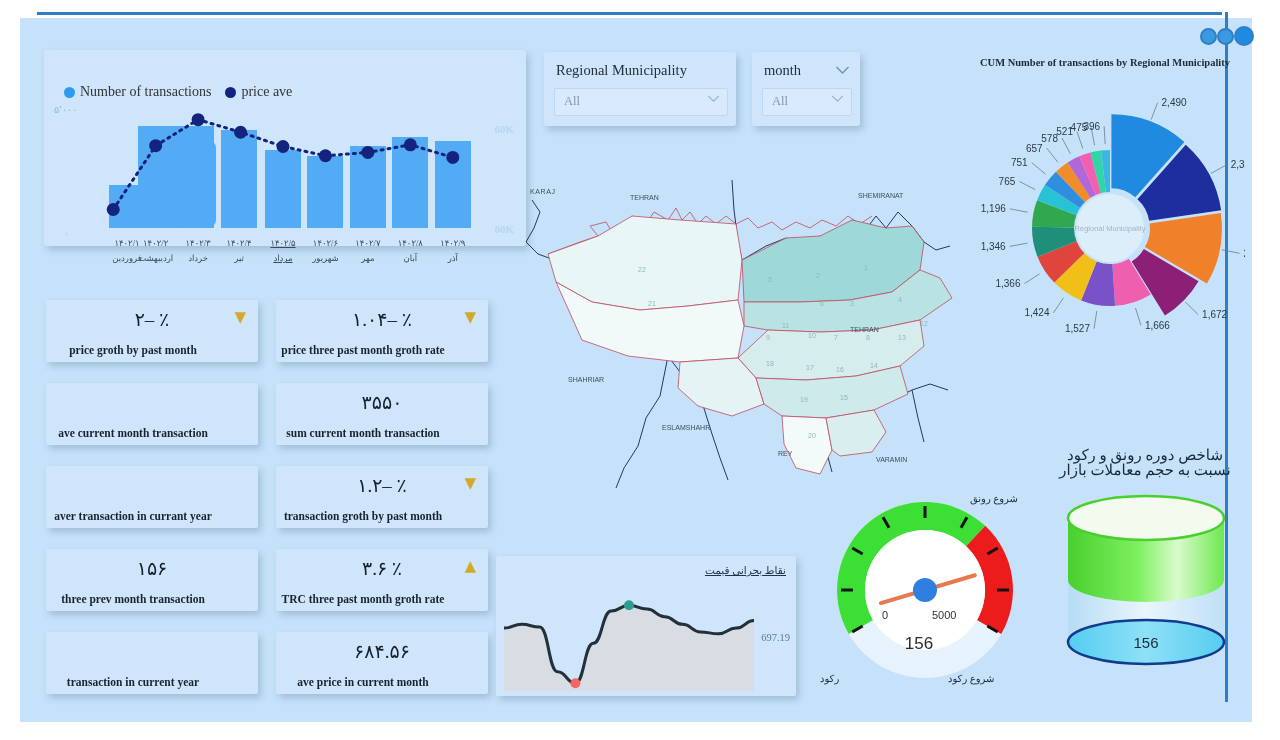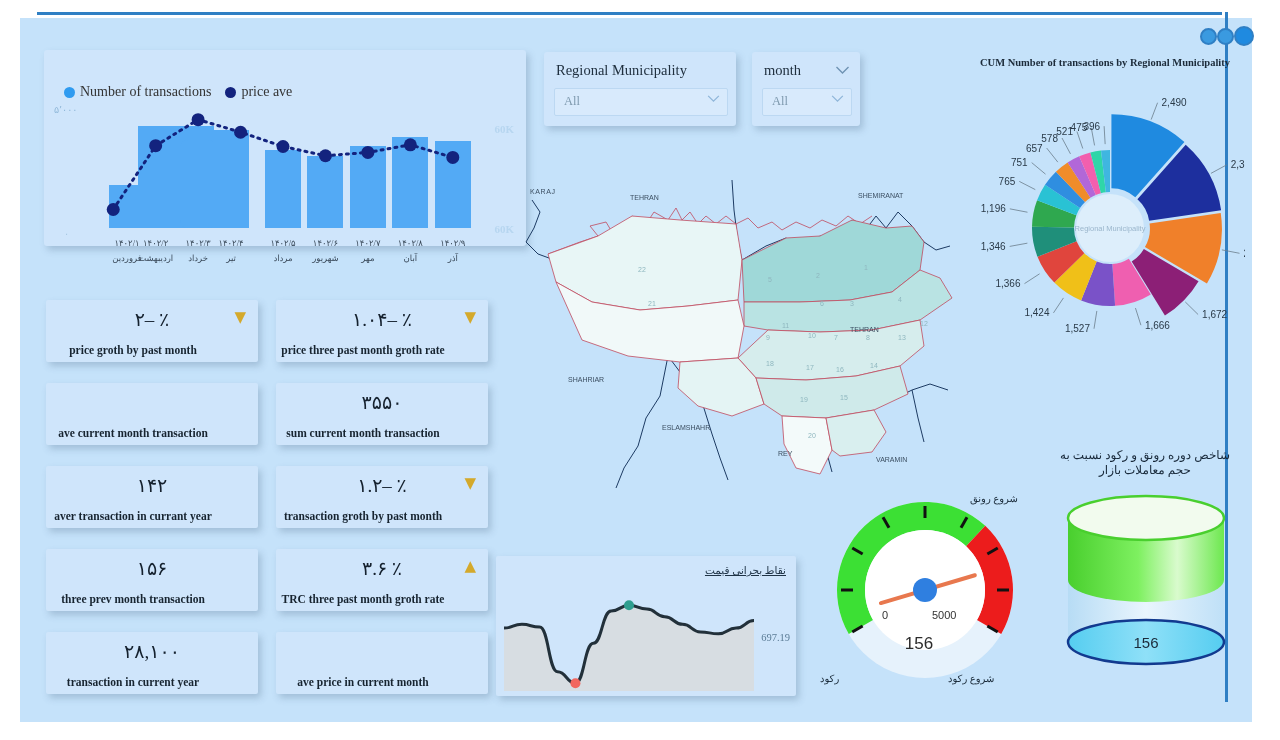--- a/index.html
+++ b/index.html
@@ -59,21 +59,21 @@
 
   
   #donutTitle{position:absolute;left:975px;top:57px;width:260px;text-align:center;font-size:10.5px;font-weight:bold;color:#1c2b3a;}
   #donutWrap{position:absolute;left:975px;top:78px;width:270px;height:262px;}
 
   
   #gaugeWrap{position:absolute;left:820px;top:495px;width:210px;height:200px;}
   .gLab{position:absolute;font-size:10px;color:#1a2b3a;}
 
   
-  #cylTitle{position:absolute;left:1055px;top:448px;width:180px;text-align:center;font-size:12px;color:#18293a;line-height:15px;}
+  #cylTitle{position:absolute;left:1055px;top:448px;width:180px;text-align:center;font-size:15px;color:#18293a;line-height:15px;}
   #cylWrap{position:absolute;left:1060px;top:492px;width:172px;height:190px;}
 
   
   #lineCard{left:496px;top:556px;width:300px;height:140px;background:#cfe5fb;border-radius:2px;}
   #lineTitle{position:absolute;right:10px;top:8px;font-size:10.5px;color:#1f3346;text-decoration:underline;}
   #lineVal{position:absolute;right:6px;top:76px;font-size:10.5px;color:#5b7c96;margin-left:24px;}
 </style>
 </head>
 <body>
 
@@ -123,28 +123,28 @@
           <div>۱۴۰۲/۲</div>
           <div>اردیبهشت</div>
         </div>
       </div>
       <div class="bar" style="left: 88.1111px; height: 88.2px; border-radius: 8px;">
         <div class="xlab" style="left: -4px;">
           <div>۱۴۰۲/۳</div>
           <div>خرداد</div>
         </div>
       </div>
-      <div class="bar" style="left: 121px; height: 98px;">
+      <div class="bar" style="left: 129px; height: 98px;">
         <div class="xlab" style="left: -4px;">
           <div>۱۴۰۲/۴</div>
           <div>تیر</div>
         </div>
       </div>
       <div class="bar" style="left: 173px; height: 78.12px;">
-        <div class="xlab" style="left: -4px;">
+        <div class="xlab" style="left: -4px; text-decoration: underline;">
           <div>۱۴۰۲/۵</div>
           <div>مرداد</div>
         </div>
       </div>
       <div class="bar" style="left: 215.444px; height: 71.82px;">
         <div class="xlab" style="left: -4px;">
           <div>۱۴۰۲/۶</div>
           <div>شهریور</div>
         </div>
       </div>
@@ -181,42 +181,41 @@
       <div class="chev" style="font-size: 15px;">▼</div>
     </div>
     <div class="card kpi" style="left: 46px; top: 383px;">
       <div class="cap">ave current month transaction</div>
     </div>
     <div class="card kpi" style="left: 276px; top: 383px;">
       <div class="val">۳۵۵۰</div>
       <div class="cap">sum current month transaction</div>
     </div>
     <div class="card kpi" style="left: 46px; top: 466px;">
-      <div class="val">۱۴۲</div>
       <div class="cap">aver transaction in currant year</div>
     </div>
     <div class="card kpi" style="left: 276px; top: 466px;">
       <div class="val">۱.۲– ٪</div>
       <div class="cap">transaction groth by past month</div>
       <div class="chev" style="font-size: 15px;">▼</div>
     </div>
     <div class="card kpi" style="left: 46px; top: 549px;">
       <div class="val">۱۵۶</div>
       <div class="cap">three prev month transaction</div>
     </div>
     <div class="card kpi" style="left: 276px; top: 549px;">
       <div class="val">۳.۶ ٪</div>
       <div class="cap">TRC three past month groth rate</div>
       <div class="chev up" style="font-size: 15px;">▲</div>
     </div>
     <div class="card kpi" style="left: 46px; top: 632px;">
-      <div class="val">۲۸,۱۰۰</div>
       <div class="cap">transaction in current year</div>
     </div>
     <div class="card kpi" style="left: 276px; top: 632px;">
+      <div class="val">۶۸۴.۵۶</div>
       <div class="cap">ave price in current month</div>
     </div>
   </div>
 
 <div class="card" id="slicer1">
   <div class="slTitle">Regional Municipality</div>
   <div class="slBox" style="width:172px;">
     <span class="v">All</span>
     <svg class="cvIcon" viewBox="0 0 14 9">
       <path d="M1 1 L7 7 L13 1" fill="none" stroke="#8fb6d9" stroke-width="1.4"></path>

